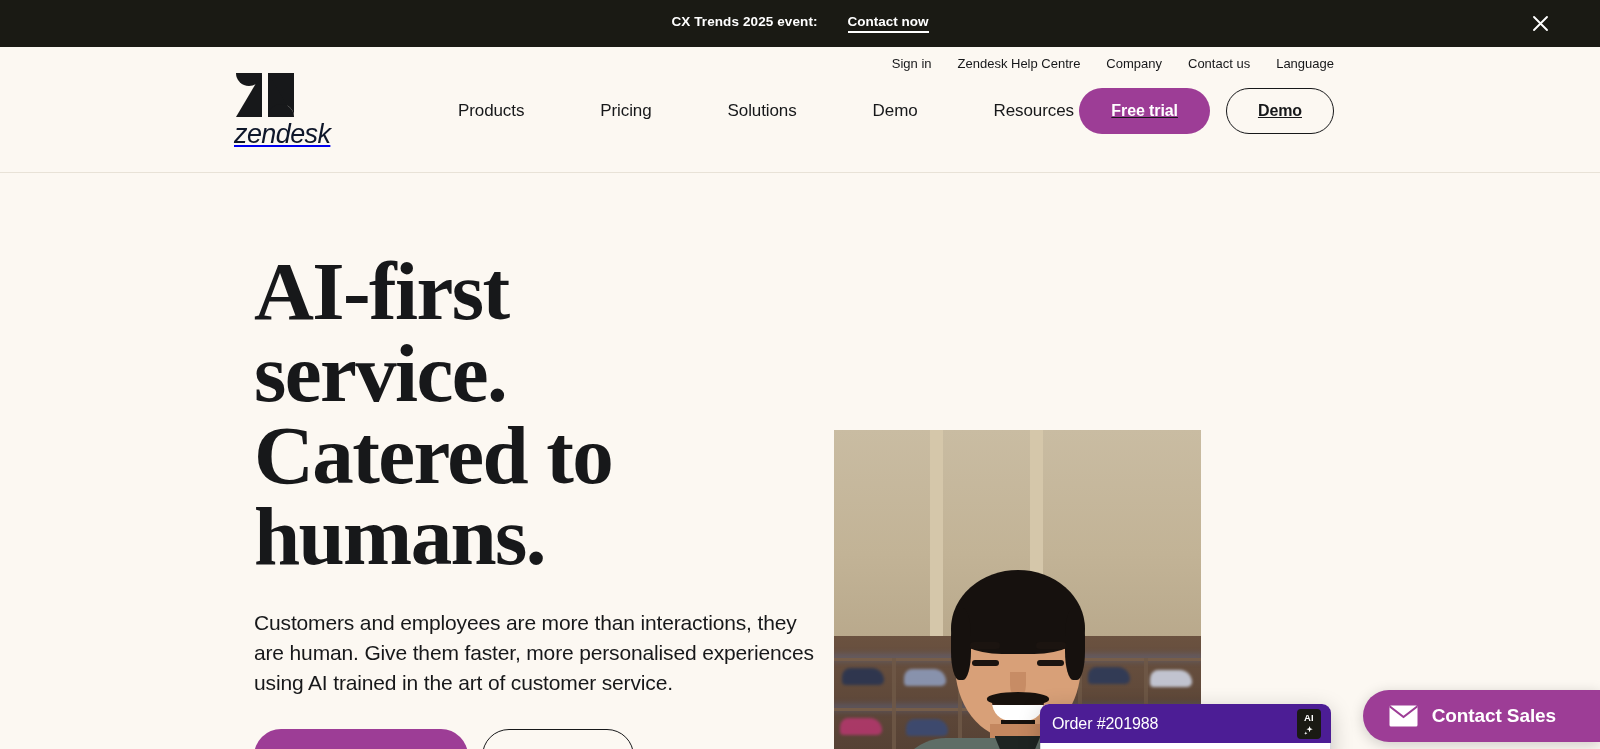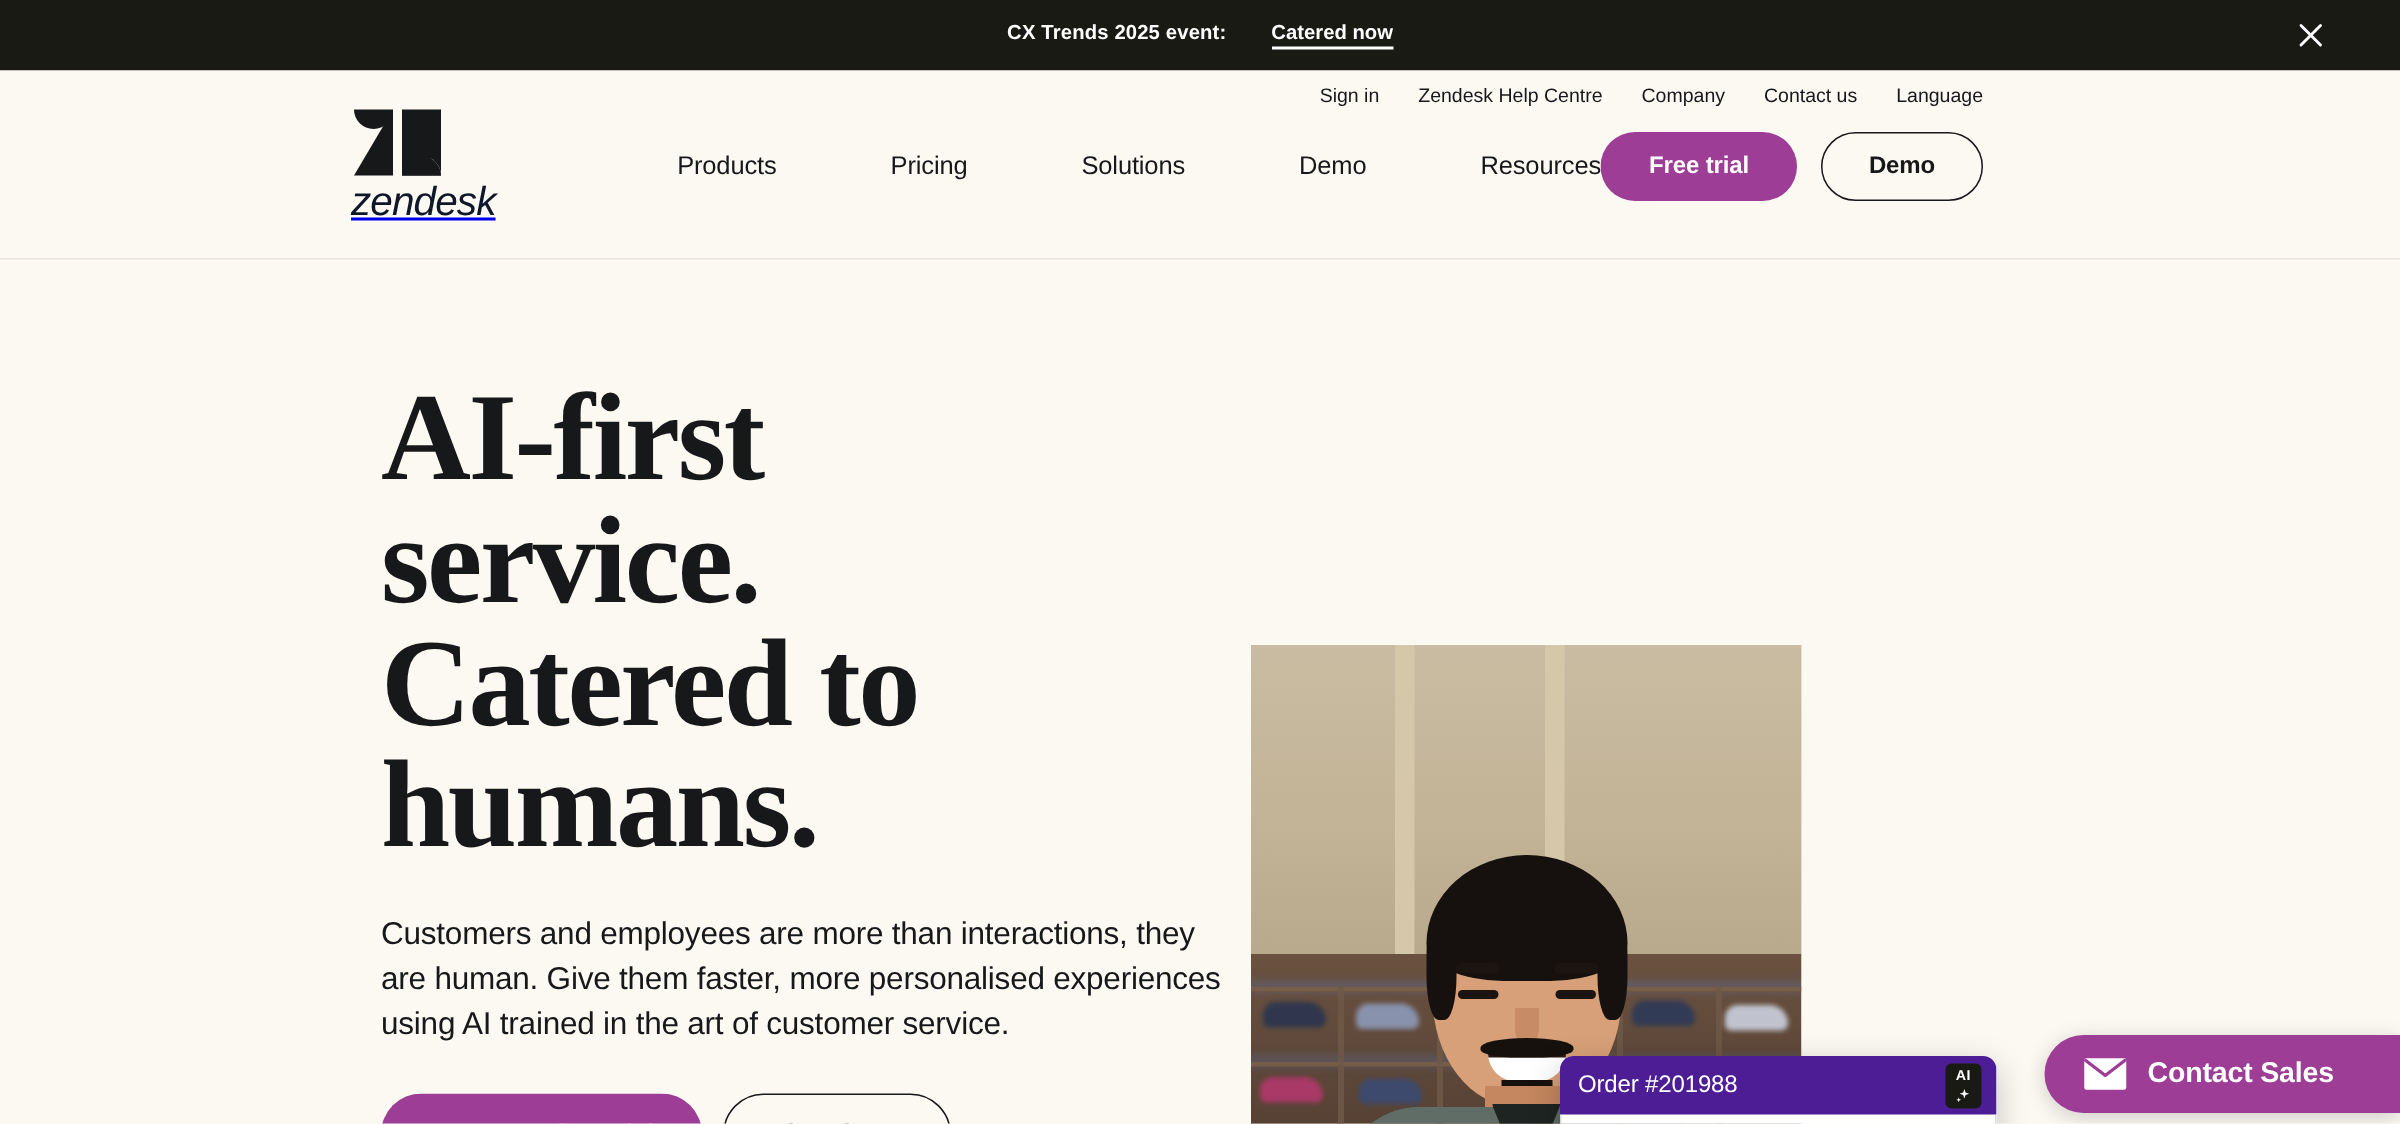--- a/index.html
+++ b/index.html
@@ -42,21 +42,21 @@
     display:flex; align-items:center; justify-content:center;
     cursor:pointer;
     background:none; border:none;
   }
   .banner-close svg{ display:block; }
 
   
   .header{
     background:#FCF8F2;
     border-bottom:1px solid #E8E2D7;
-    padding:0 12px 0 0;
+    padding:0 0 0 0;
     height:126px;
     position:relative;
   }
   .utility-nav{
     display:flex;
     justify-content:flex-end;
     align-items:center;
     gap:26px;
     padding:9px 266px 0 0;
     font-size:13px;
@@ -109,20 +109,21 @@
     letter-spacing:-0.1px;
     cursor:pointer;
     white-space:nowrap;
   }
 
   .header-ctas{
     display:flex;
     align-items:center;
     gap:16px;
     margin-left:auto;
+    text-decoration:underline;
   }
   .btn{
     display:inline-flex;
     align-items:center;
     justify-content:center;
     border-radius:999px;
     font-size:16px;
     font-weight:700;
     letter-spacing:-0.1px;
     cursor:pointer;
@@ -353,21 +354,21 @@
     font-family:"Liberation Sans", sans-serif;
     box-shadow:0 3px 14px rgba(0,0,0,.18);
   }
 </style>
 </head>
 <body>
 
 <div class="banner">
   <div class="banner-inner">
     <span class="banner-label">CX Trends 2025 event:</span>
-    <a class="banner-cta" href="#">Catered now</a>
+    <a class="banner-cta" href="#">Contact now</a>
   </div>
   <button class="banner-close" aria-label="Close">
     <svg width="17" height="17" viewBox="0 0 17 17" aria-hidden="true">
       <path d="M2 2 L15 15 M15 2 L2 15" stroke="#FFFFFF" stroke-width="1.9" stroke-linecap="round"></path>
     </svg>
   </button>
 </div>
 
 <header class="header">
 

